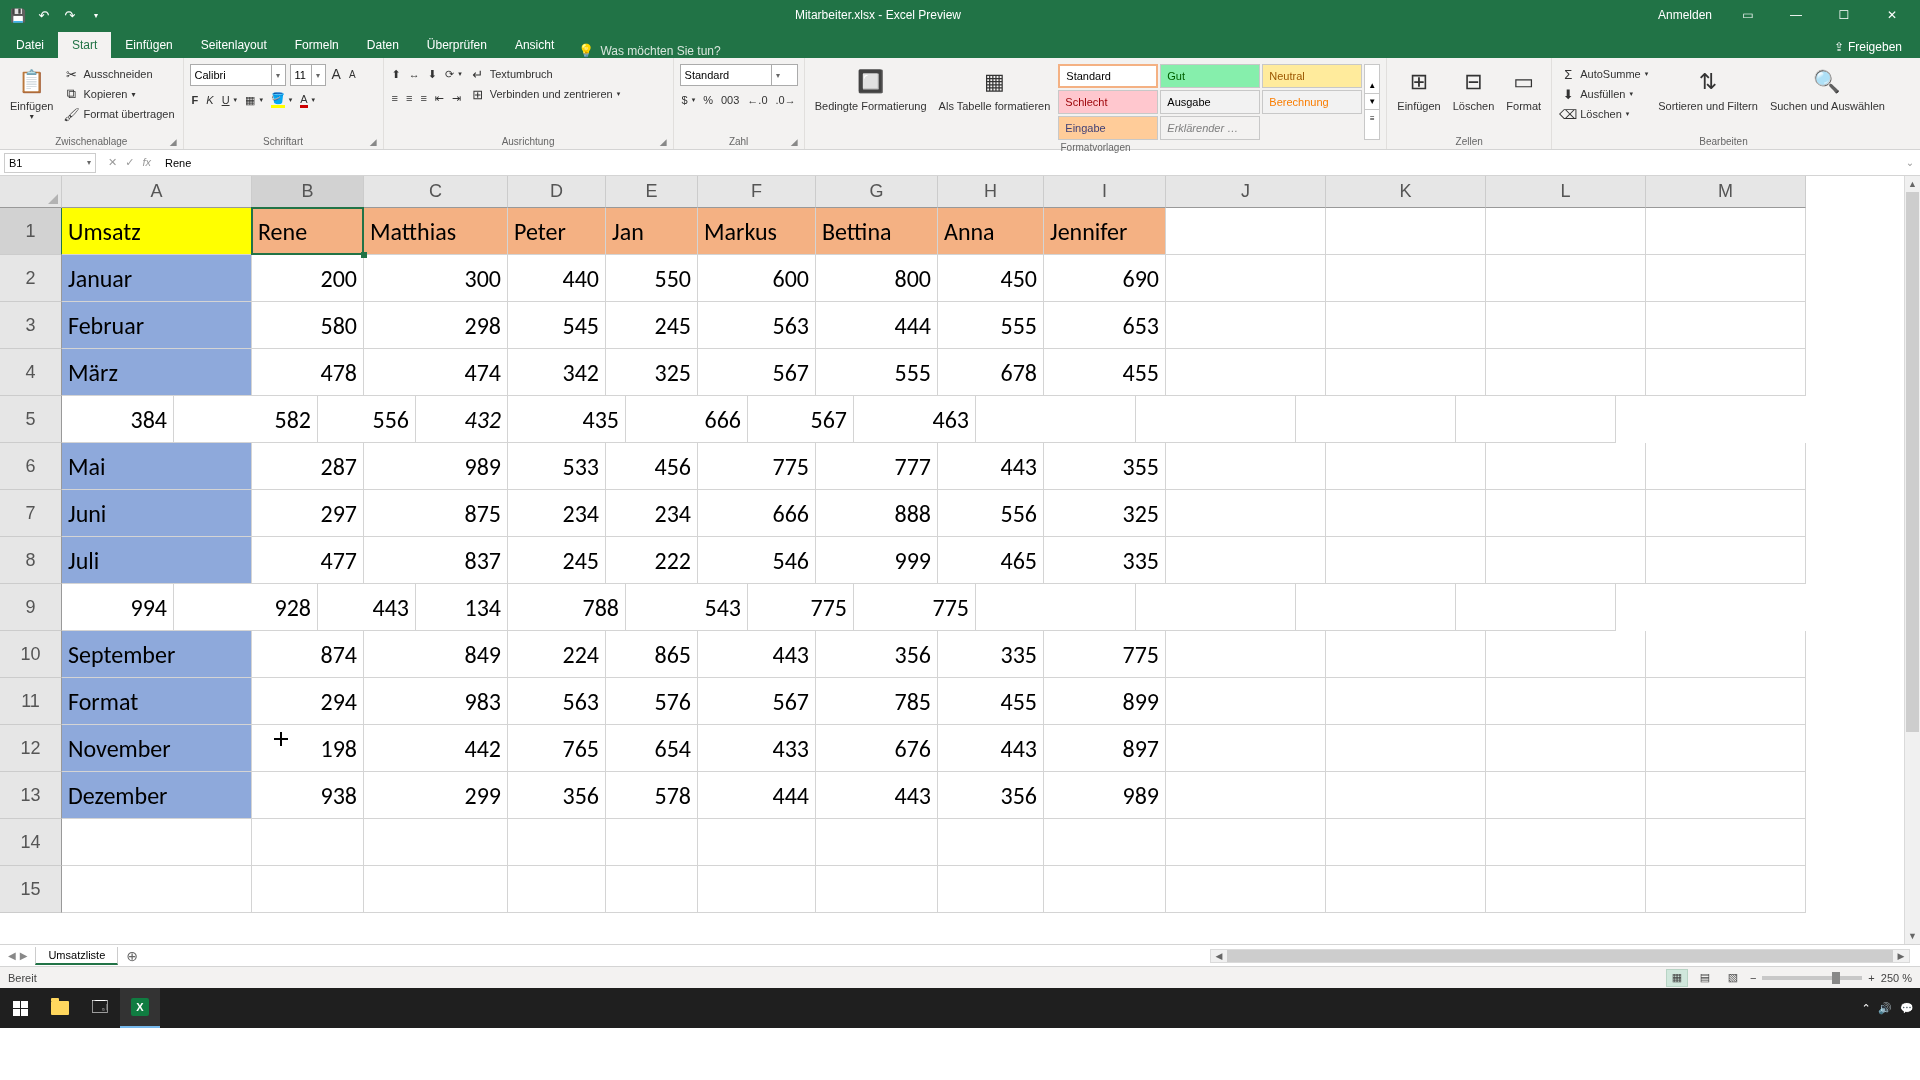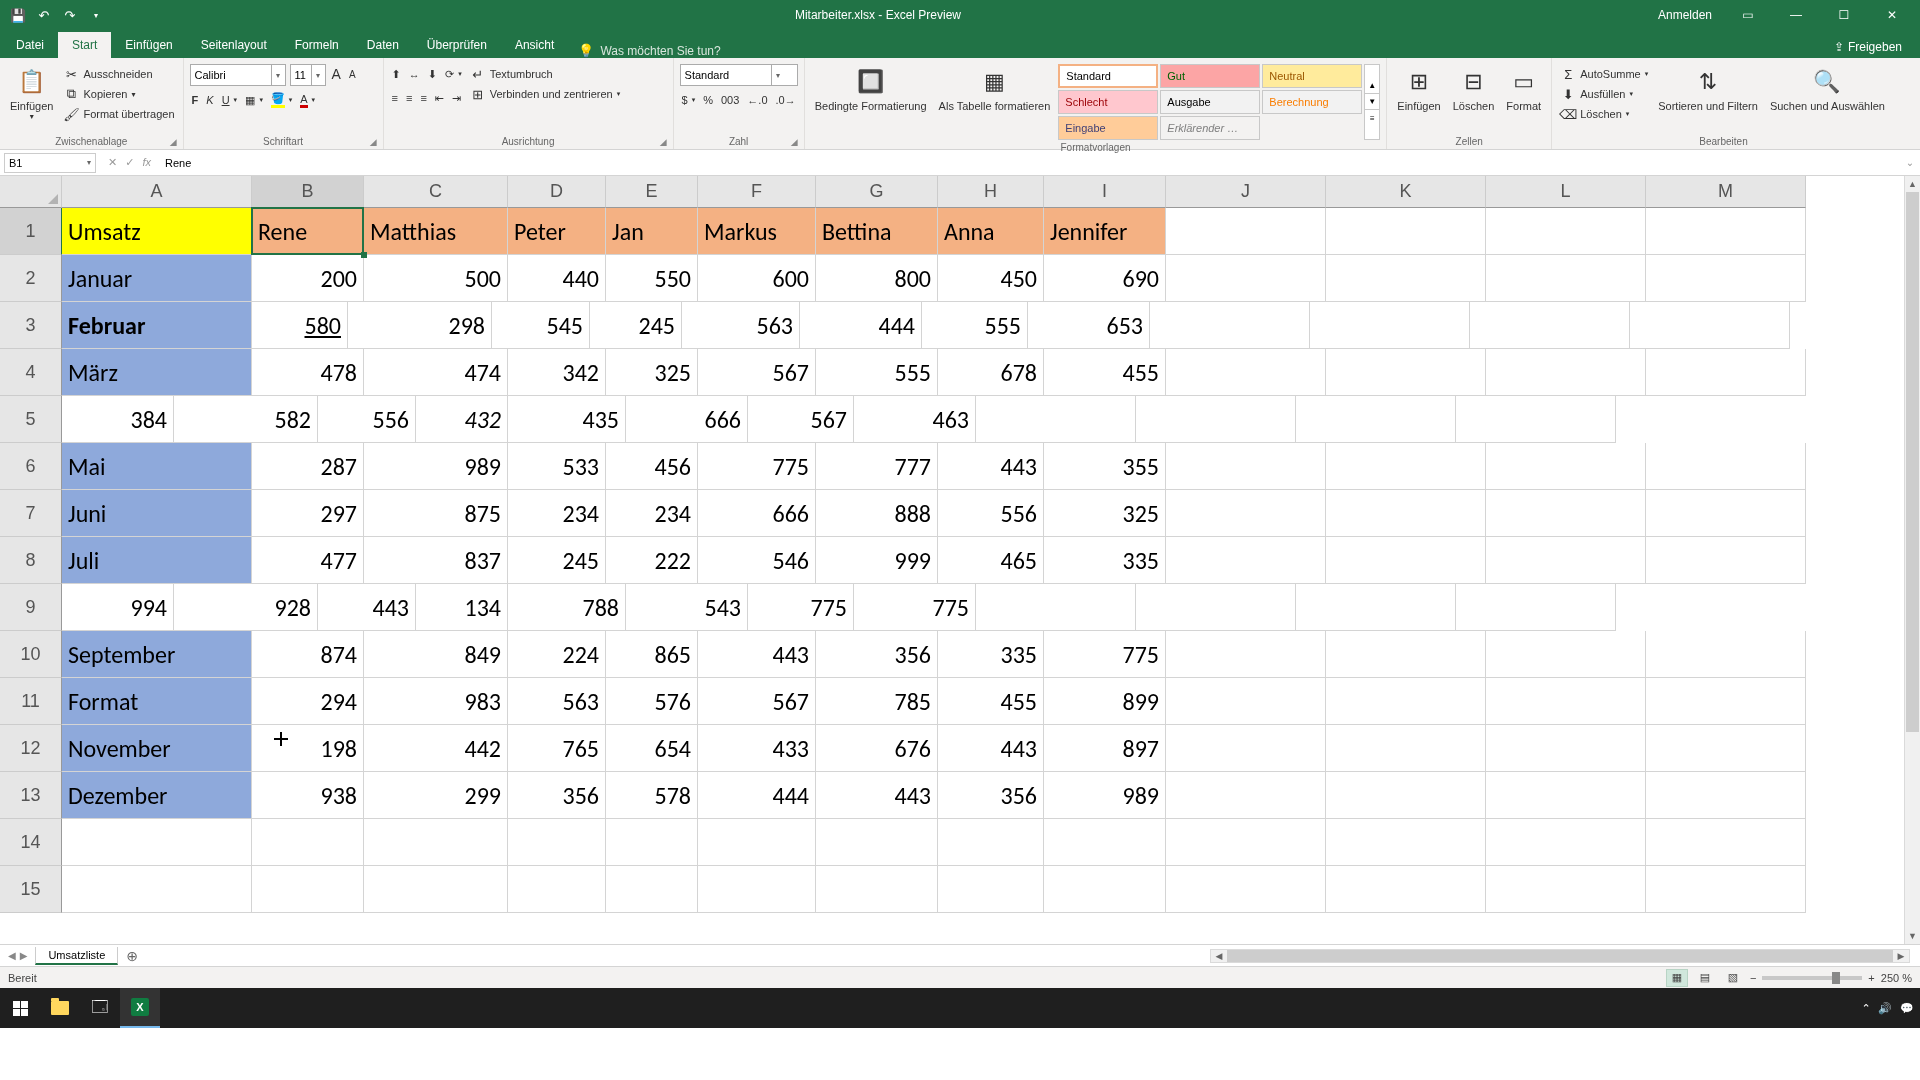--- a/index.html
+++ b/index.html
@@ -287,21 +287,21 @@
         </div>
       <div class="vbtn">
           <div class="icon">▦</div>
           <span style="text-align:center;line-height:1.1">Als Tabelle formatieren</span>
         </div>
       <div style="display:flex">
         <div class="style-gallery">
           <div class="style-item" style="background:#fff;border:2px solid #f4b183">
               <span>Standard</span>
             </div>
-          <div class="style-item" style="background:#fca5a5;color:#006100">
+          <div class="style-item" style="background:#86efac;color:#006100">
               <span>Gut</span>
             </div>
           <div class="style-item" style="background:#ffeb9c;color:#9c5700">
               <span>Neutral</span>
             </div>
           <div class="style-item" style="background:#ffc7ce;color:#9c0006">
               <span>Schlecht</span>
             </div>
           <div class="style-item" style="background:#f2f2f2;">
               <span>Ausgabe</span>
@@ -423,36 +423,36 @@
         <div class="cell nameh" style="width: 122px;">Jennifer</div>
         <div class="cell" style="width: 160px;"></div>
         <div class="cell" style="width: 160px;"></div>
         <div class="cell" style="width: 160px;"></div>
         <div class="cell" style="width: 160px;"></div>
       </div>
       <div class="row">
         <div class="row-h">2</div>
         <div class="cell month" style="width: 190px;">Januar</div>
         <div class="cell num" style="width: 112px;">200</div>
-        <div class="cell num" style="width: 144px;">500</div>
+        <div class="cell num" style="width: 144px;">300</div>
         <div class="cell num" style="width: 98px;">440</div>
         <div class="cell num" style="width: 92px;">550</div>
         <div class="cell num" style="width: 118px;">600</div>
         <div class="cell num" style="width: 122px;">800</div>
         <div class="cell num" style="width: 106px;">450</div>
         <div class="cell num" style="width: 122px;">690</div>
         <div class="cell" style="width: 160px;"></div>
         <div class="cell" style="width: 160px;"></div>
         <div class="cell" style="width: 160px;"></div>
         <div class="cell" style="width: 160px;"></div>
       </div>
       <div class="row">
         <div class="row-h">3</div>
-        <div class="cell month" style="width: 190px; font-weight: bold;">Februar</div>
-        <div class="cell num" style="width: 96px; text-decoration: underline;">580</div>
+        <div class="cell month" style="width: 190px;">Februar</div>
+        <div class="cell num" style="width: 112px;">580</div>
         <div class="cell num" style="width: 144px;">298</div>
         <div class="cell num" style="width: 98px;">545</div>
         <div class="cell num" style="width: 92px;">245</div>
         <div class="cell num" style="width: 118px;">563</div>
         <div class="cell num" style="width: 122px;">444</div>
         <div class="cell num" style="width: 106px;">555</div>
         <div class="cell num" style="width: 122px;">653</div>
         <div class="cell" style="width: 160px;"></div>
         <div class="cell" style="width: 160px;"></div>
         <div class="cell" style="width: 160px;"></div>

